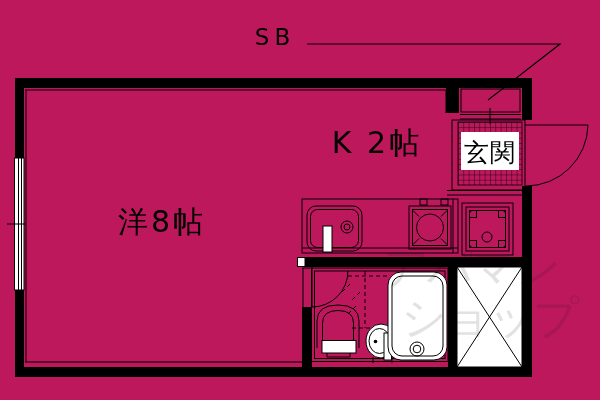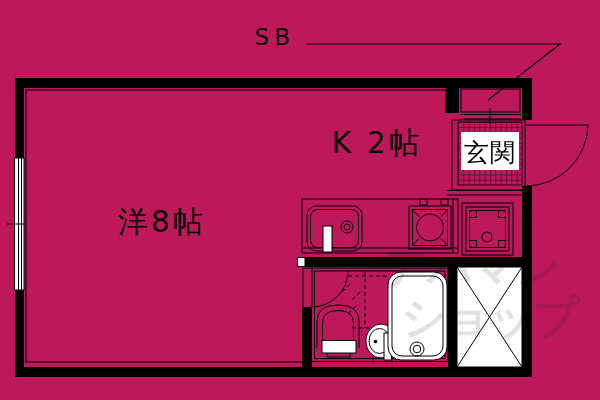--- a/index.html
+++ b/index.html
@@ -6,21 +6,21 @@
   #stage{
     position:relative;width:600px;height:400px;background:#be185d;
     font-family:"DejaVu Sans","Liberation Sans",sans-serif;
     overflow:hidden;
   }
   #plan-svg{position:absolute;left:0;top:0;}
   svg text{fill:#000;}
   .room-label{font-weight:normal;}
   #watermark{
     position:absolute;left:383px;top:243px;width:200px;
-    color:#e2e2e2;font-weight:bold;font-size:45px;line-height:50px;
+    color:#e2e2e2;font-weight:normal;font-size:45px;line-height:50px;
     letter-spacing:-2px;white-space:nowrap;
     mix-blend-mode:multiply;
     user-select:none;pointer-events:none;
   }
 </style>
 </head>
 <body>
 
 <div id="stage">
 

